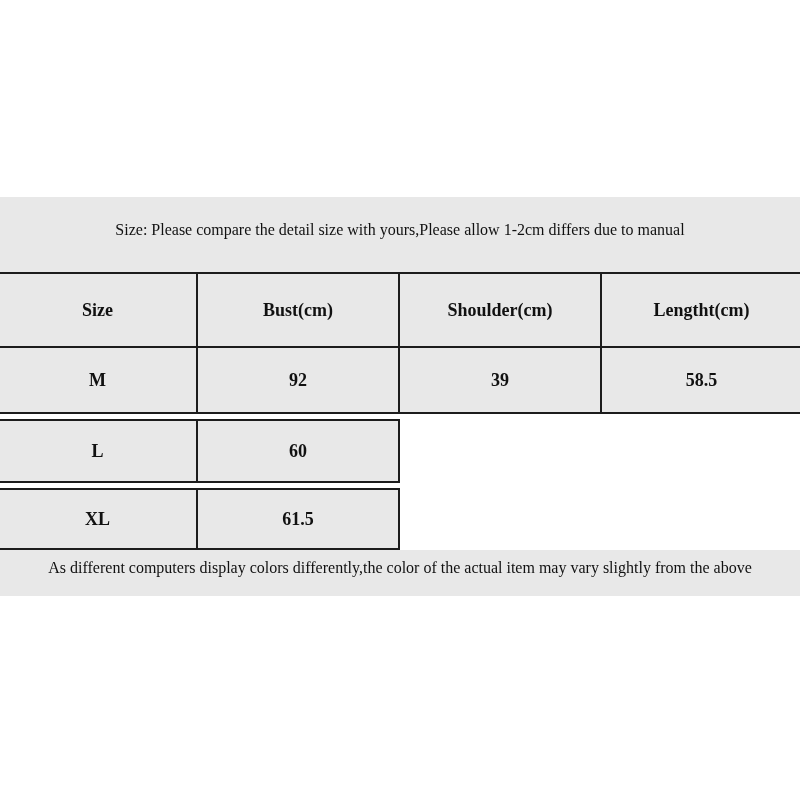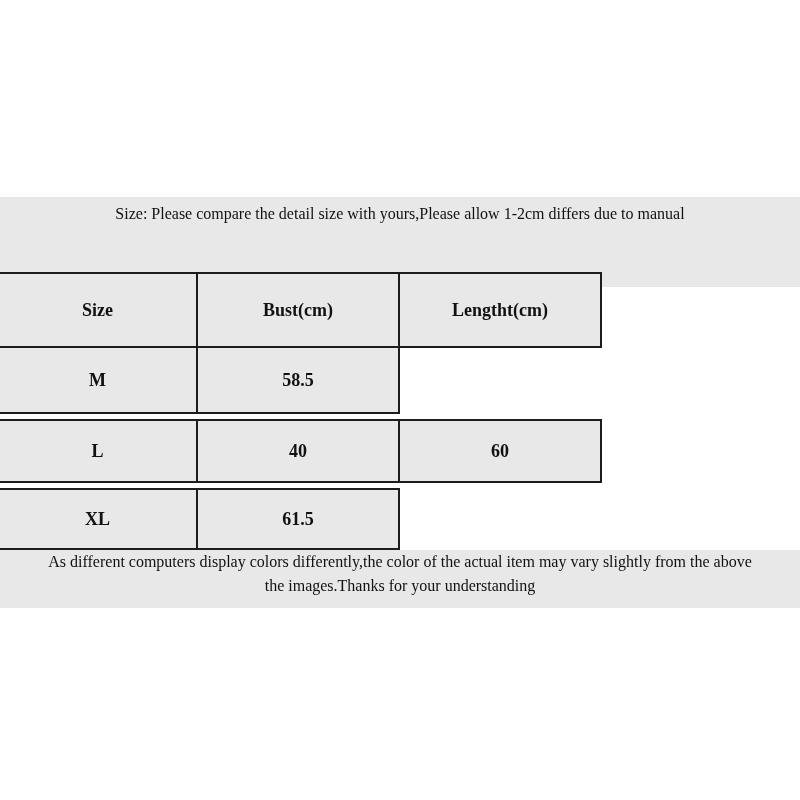--- a/index.html
+++ b/index.html
@@ -23,26 +23,26 @@
     box-sizing: border-box;
     background: var(--panel-bg, #e8e8e8);
     text-align: center;
     font-size: 16px;
     line-height: 25px;
     color: var(--text, #111111);
   }
   .notice-top {
     top: 197px;
     height: 90px;
-    padding-top: 4px;
+    padding-top: 20px;
   }
   .notice-bottom {
     top: 550px;
-    height: 58px;
-    padding-top: 0;
+    height: 46px;
+    padding-top: 6px;
     line-height: 24px;
   }
   .size-table {
     position: absolute;
     top: 272px;
     left: -3px;
     width: 806px;
   }
   .trow {
     display: grid;
@@ -71,35 +71,36 @@
 <div class="stage">
 
   <div class="notice notice-top">
     <div>Size: Please compare the detail size with yours,Please allow 1-2cm differs due to manual</div>
   </div>
 
   <div class="size-table">
     <div class="trow thead">
       <div class="cell">Size</div>
       <div class="cell">Bust(cm)</div>
+      <div class="cell">Shoulder(cm)</div>
       <div class="cell">Lengtht(cm)</div>
     </div>
     <div class="trow row-m">
       <div class="cell">M</div>
+      <div class="cell">92</div>
+      <div class="cell">39</div>
       <div class="cell">58.5</div>
     </div>
     <div class="trow row-l">
       <div class="cell">L</div>
-      <div class="cell">40</div>
       <div class="cell">60</div>
     </div>
     <div class="trow row-xl">
       <div class="cell">XL</div>
       <div class="cell">61.5</div>
     </div>
   </div>
 
   <div class="notice notice-bottom">
     <div>As different computers display colors differently,the color of the actual item may vary slightly from the above</div>
-    <div>the images.Thanks for your understanding</div>
   </div>
 
 </div>
 
 </body></html>

